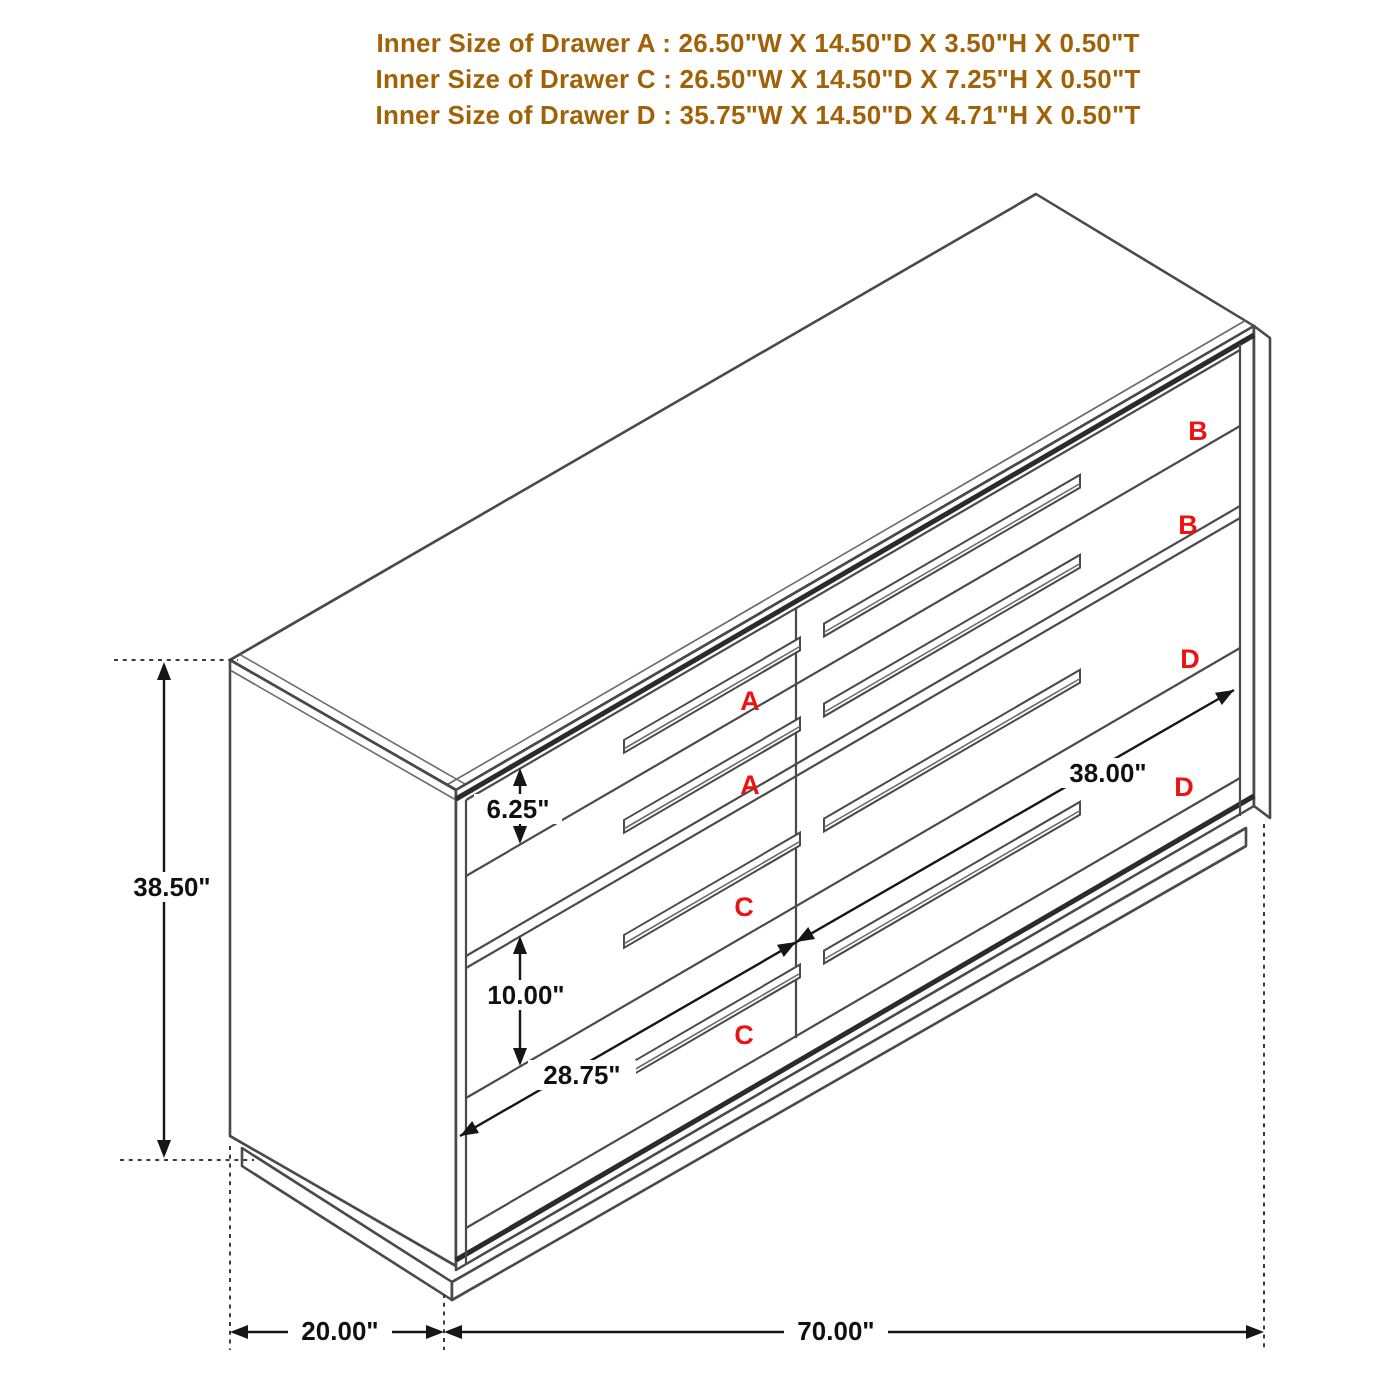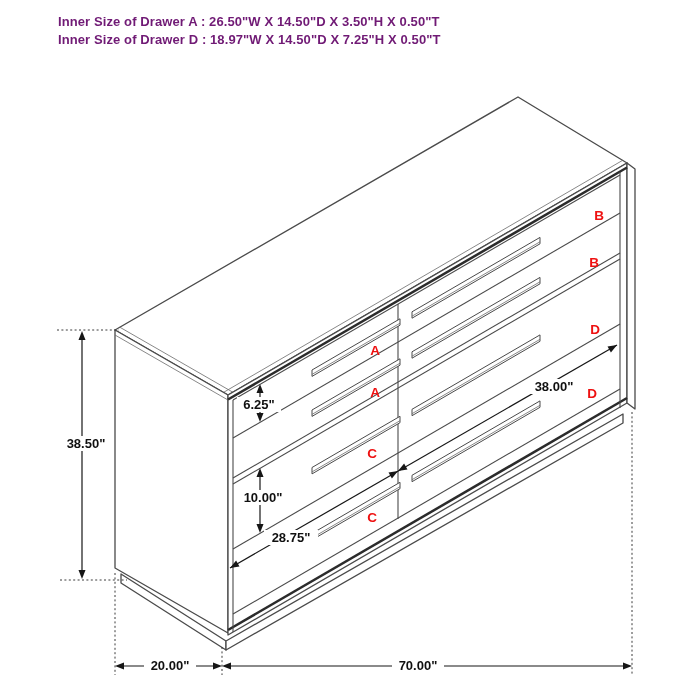--- a/index.html
+++ b/index.html
@@ -1,40 +1,41 @@
 <!DOCTYPE html>
 <html><head>
 <meta charset="utf-8">
 <style>
   html,body{margin:0;padding:0;background:#ffffff;}
   .stage{position:relative;width:700px;height:700px;background:#ffffff;overflow:hidden;
          font-family:"Liberation Sans",sans-serif;}
-  .title-block{position:absolute;left:58px;top:13px;width:642px;
-               font:700 13px/18px "Liberation Sans",sans-serif;color:#701a75;letter-spacing:.1px;}
+  .title-block{position:absolute;left:58px;top:13px;width:642px;text-align:center;
+               font:700 13px/18px "Liberation Sans",sans-serif;color:#a16207;letter-spacing:.1px;}
   svg{position:absolute;left:0;top:0;}
   .face{fill:#ffffff;stroke:#4a4a4a;stroke-width:1.3;stroke-linejoin:round;}
   .ln{stroke:#4a4a4a;stroke-width:1.1;fill:none;}
   .thin{stroke:#6a6a6a;stroke-width:.8;fill:none;}
   .band{stroke:#2b2b2b;stroke-width:2.5;fill:none;}
   .handle{fill:#ffffff;stroke:#4a4a4a;stroke-width:1;}
   .dash{stroke:#3c3c3c;stroke-width:1;stroke-dasharray:2 2.4;fill:none;}
   .dimln{stroke:#161616;stroke-width:1.2;fill:none;}
   .arr{fill:#161616;stroke:none;}
   .bg{fill:#ffffff;stroke:none;}
   .dimtext{font:700 13px "Liberation Sans",sans-serif;fill:#101010;}
   .redtext{font:700 13.5px "Liberation Sans",sans-serif;}
 </style>
 </head>
 <body>
 
 <div class="stage">
 
   <div class="title-block">
     <div>Inner Size of Drawer A : 26.50"W X 14.50"D X 3.50"H X 0.50"T</div>
-    <div>Inner Size of Drawer D : 18.97"W X 14.50"D X 7.25"H X 0.50"T</div>
+    <div>Inner Size of Drawer C : 26.50"W X 14.50"D X 7.25"H X 0.50"T</div>
+    <div>Inner Size of Drawer D : 35.75"W X 14.50"D X 4.71"H X 0.50"T</div>
   </div>
 
   <svg width="700" height="700" viewBox="0 0 700 700">
 
     <g>
       <polygon class="face" points="115,330 518,97 627,163 228,395"></polygon>
       <line class="thin" x1="223.5" y1="392.4" x2="622.5" y2="160.4"></line>
       <line class="thin" x1="119.8" y1="327.2" x2="232.8" y2="392.2"></line>
 
       <polygon class="face" points="115,330 228,395 228,633 115,568"></polygon>

